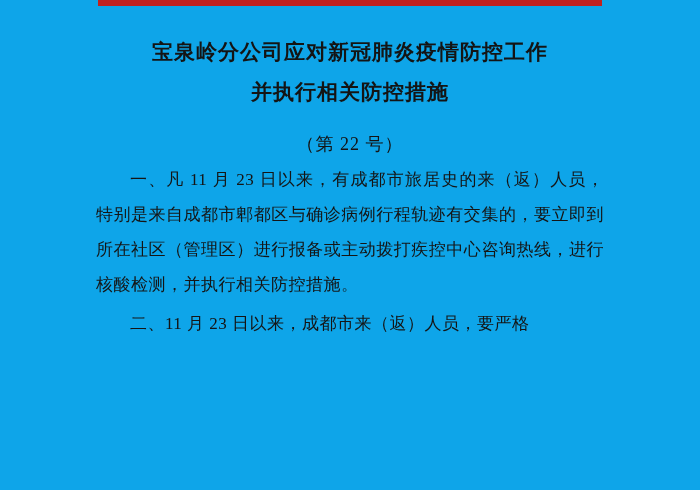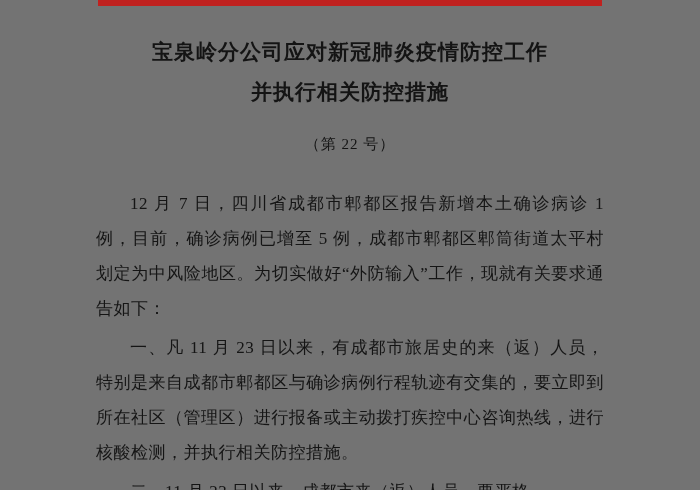--- a/index.html
+++ b/index.html
@@ -11,21 +11,21 @@
     height: 490px;
     overflow: hidden;
     background: #ffffff;
     font-family: "Liberation Serif", "DejaVu Serif", serif;
     color: #1b1b1b;
   }
   .page {
     position: relative;
     width: 700px;
     height: 490px;
-    background: #737373;
+    background: #0ea5e9;
     overflow: hidden;
   }
   
   .top-rule {
     position: absolute;
     top: 0;
     left: 98px;
     width: 504px;
     height: 6px;
     background: #c0211f;
@@ -45,21 +45,21 @@
   .title-line {
     font-size: 21px;
     font-weight: bold;
     letter-spacing: 1px;
     line-height: 40px;
     color: #141414;
     font-family: "Liberation Serif", "DejaVu Serif", serif;
   }
   .doc-number {
     text-align: center;
-    font-size: 15px;
+    font-size: 18px;
     line-height: 36px;
     margin-top: 14px;
     letter-spacing: 1px;
     color: #141414;
   }
   .para {
     font-size: 17px;
     line-height: 35px;
     text-align: justify;
     text-justify: inter-ideograph;
@@ -95,20 +95,19 @@
 
   <div class="doc-body">
 
     <div class="title-block">
       <div class="title-line">宝泉岭分公司应对新冠肺炎疫情防控工作</div>
       <div class="title-line">并执行相关防控措施</div>
     </div>
 
     <div class="doc-number">（第 22 号）</div>
 
-    <p class="para indent first">12 月 7 日，四川省成都市郫都区报告新增本土确诊病诊 1 例，目前，确诊病例已增至 5 例，成都市郫都区郫筒街道太平村划定为中风险地区。为切实做好“外防输入”工作，现就有关要求通告如下：</p>
     <p class="para indent">一、凡 11 月 23 日以来，有成都市旅居史的来（返）人员， 特别是来自成都市郫都区与确诊病例行程轨迹有交集的，要立即到所在社区（管理区）进行报备或主动拨打疾控中心咨询热线，进行核酸检测，并执行相关防控措施。</p>
     <p class="para indent">二、11 月 23 日以来，成都市来（返）人员，要严格</p>
 
   </div>
 
   <div class="clip-bottom"></div>
 </div>
 
 </body></html>

